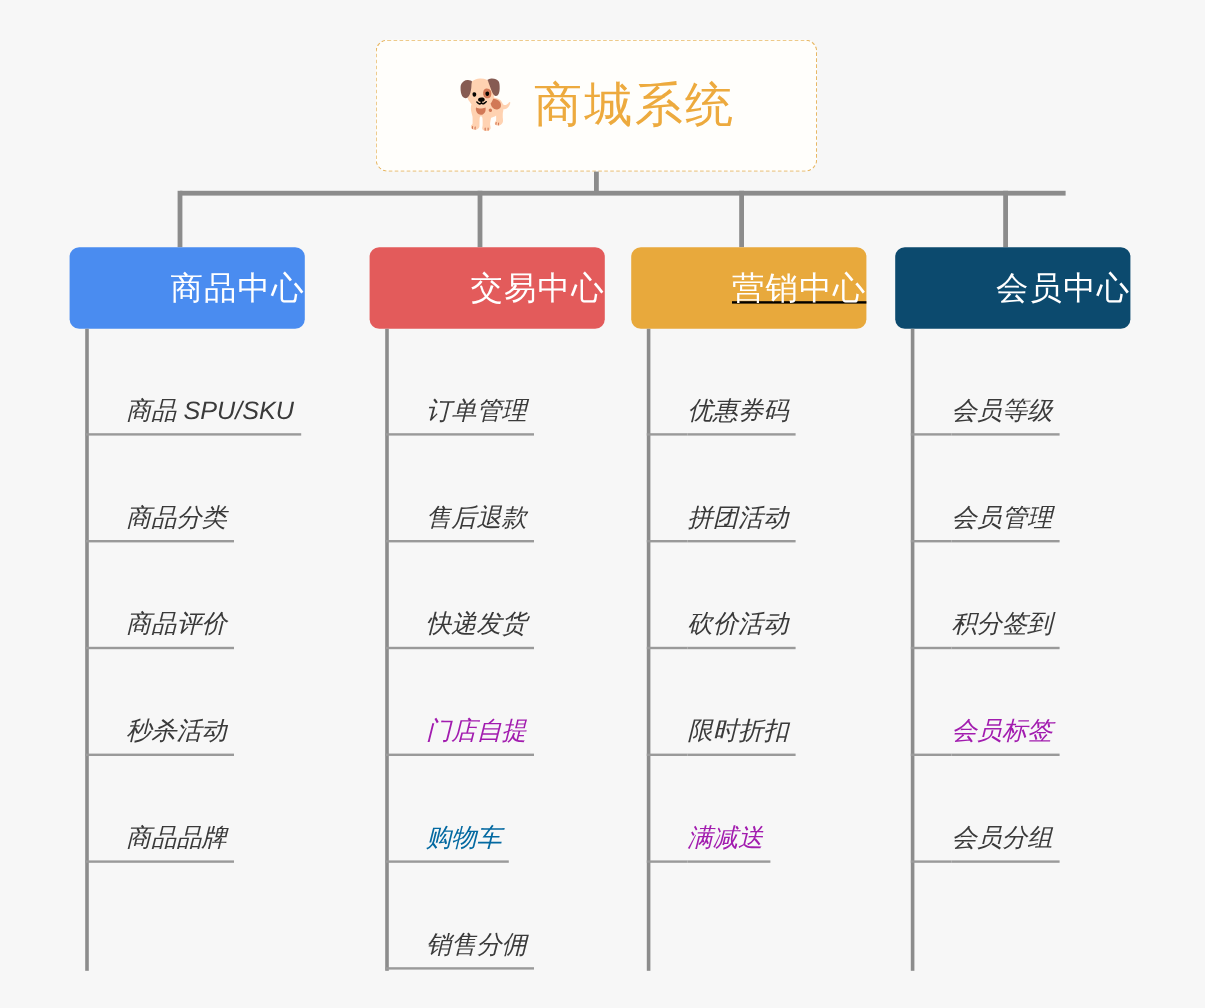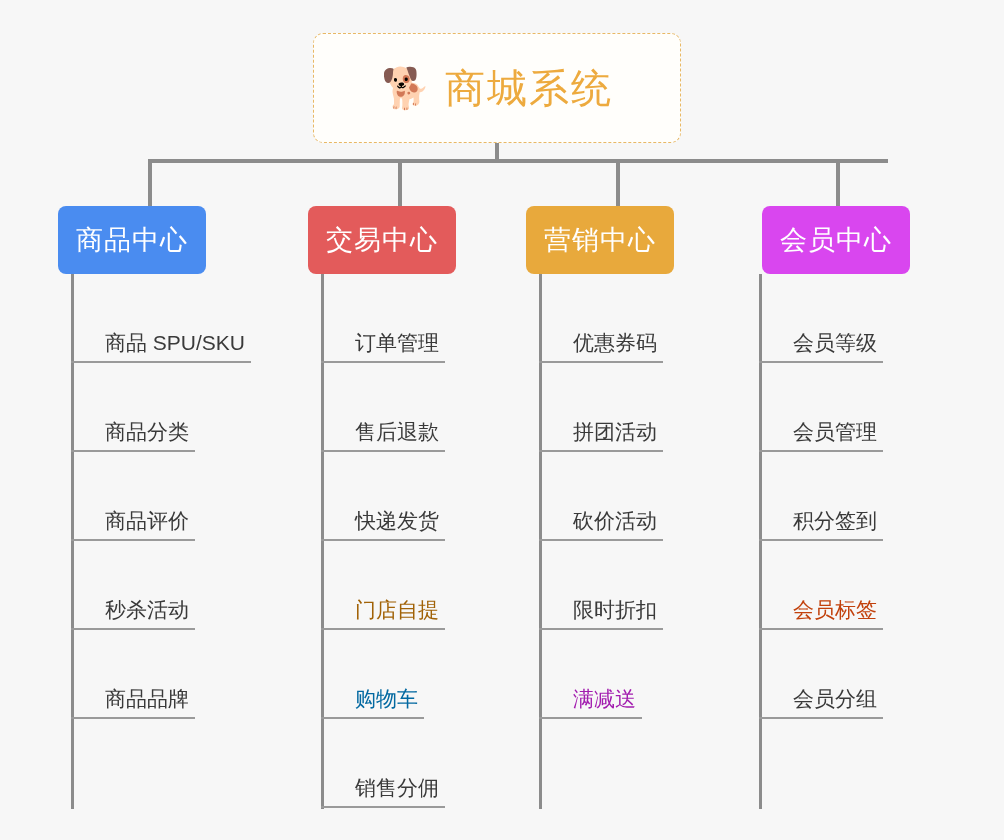--- a/index.html
+++ b/index.html
@@ -86,26 +86,26 @@
     width: 4px;
     height: 47px;
     background: #8c8c8c;
   }
 
   
   .cat-header {
     position: absolute;
     top: 47px;
     left: -90px;
-    width: 148px;
+    width: 196px;
     height: 68px;
     border-radius: 8px;
     display: flex;
     align-items: center;
-    justify-content: center;
+    justify-content: flex-end;
   }
   .cat-header-label {
     font-size: 27px;
     color: #ffffff;
     letter-spacing: 1px;
     line-height: 1;
   }
 
   
   .leaf-list {
@@ -132,20 +132,21 @@
   }
   .leaf-label {
     font-size: 21px;
     color: #3a3a3a;
     line-height: 1;
     padding-bottom: 8px;
     border-bottom: 2px solid #4c1d95;
     white-space: nowrap;
     display: inline-block;
     padding-right: 6px;
+    font-style: italic;
   }
   
   .leaf-stub {
     position: absolute;
     left: 0;
     bottom: 0;
     width: 34px;
     height: 2px;
     background: #9a9a9a;
   }
@@ -207,36 +208,36 @@
       <div class="leaf-item">
         <span class="leaf-stub" style="background: rgb(154, 154, 154);"></span>
         <span class="leaf-label" style="border-bottom-color: rgb(154, 154, 154); color: rgb(58, 58, 58);">售后退款</span>
       </div>
       <div class="leaf-item">
         <span class="leaf-stub" style="background: rgb(154, 154, 154);"></span>
         <span class="leaf-label" style="border-bottom-color: rgb(154, 154, 154); color: rgb(58, 58, 58);">快递发货</span>
       </div>
       <div class="leaf-item">
         <span class="leaf-stub" style="background: rgb(154, 154, 154);"></span>
-        <span class="leaf-label" style="border-bottom-color: rgb(154, 154, 154); color: #a16207;">门店自提</span>
+        <span class="leaf-label" style="border-bottom-color: rgb(154, 154, 154); color: #a21caf;">门店自提</span>
       </div>
       <div class="leaf-item">
         <span class="leaf-stub" style="background: rgb(154, 154, 154);"></span>
         <span class="leaf-label" style="border-bottom-color: rgb(154, 154, 154); color: #0369a1;">购物车</span>
       </div>
       <div class="leaf-item">
         <span class="leaf-stub" style="background: rgb(154, 154, 154);"></span>
         <span class="leaf-label" style="border-bottom-color: rgb(154, 154, 154); color: rgb(58, 58, 58);">销售分佣</span>
       </div>
     </div>
   </div>
 
   <div class="column col-3">
     <div class="col-drop" style="background: rgb(140, 140, 140);"></div>
-    <div class="cat-header" style="background: rgb(232, 169, 60);">
+    <div class="cat-header" style="background: rgb(232, 169, 60); text-decoration: underline;">
       <span class="cat-header-label">营销中心</span>
     </div>
     <div class="leaf-list">
       <div class="leaf-spine" style="background: rgb(140, 140, 140);"></div>
       <div class="leaf-item">
         <span class="leaf-stub" style="background: rgb(154, 154, 154);"></span>
         <span class="leaf-label" style="border-bottom-color: rgb(154, 154, 154); color: rgb(58, 58, 58);">优惠券码</span>
       </div>
       <div class="leaf-item">
         <span class="leaf-stub" style="background: rgb(154, 154, 154);"></span>
@@ -252,40 +253,40 @@
       </div>
       <div class="leaf-item">
         <span class="leaf-stub" style="background: rgb(154, 154, 154);"></span>
         <span class="leaf-label" style="border-bottom-color: rgb(154, 154, 154); color: #a21caf;">满减送</span>
       </div>
     </div>
   </div>
 
   <div class="column col-4">
     <div class="col-drop" style="background: rgb(140, 140, 140);"></div>
-    <div class="cat-header" style="background: #d946ef; margin-left: 16px;">
+    <div class="cat-header" style="background: #0c4a6e;">
       <span class="cat-header-label">会员中心</span>
     </div>
     <div class="leaf-list">
       <div class="leaf-spine" style="background: rgb(140, 140, 140);"></div>
       <div class="leaf-item">
         <span class="leaf-stub" style="background: rgb(154, 154, 154);"></span>
         <span class="leaf-label" style="border-bottom-color: rgb(154, 154, 154); color: rgb(58, 58, 58);">会员等级</span>
       </div>
       <div class="leaf-item">
         <span class="leaf-stub" style="background: rgb(154, 154, 154);"></span>
         <span class="leaf-label" style="border-bottom-color: rgb(154, 154, 154); color: rgb(58, 58, 58);">会员管理</span>
       </div>
       <div class="leaf-item">
         <span class="leaf-stub" style="background: rgb(154, 154, 154);"></span>
         <span class="leaf-label" style="border-bottom-color: rgb(154, 154, 154); color: rgb(58, 58, 58);">积分签到</span>
       </div>
       <div class="leaf-item">
         <span class="leaf-stub" style="background: rgb(154, 154, 154);"></span>
-        <span class="leaf-label" style="border-bottom-color: rgb(154, 154, 154); color: #c2410c;">会员标签</span>
+        <span class="leaf-label" style="border-bottom-color: rgb(154, 154, 154); color: #a21caf;">会员标签</span>
       </div>
       <div class="leaf-item">
         <span class="leaf-stub" style="background: rgb(154, 154, 154);"></span>
         <span class="leaf-label" style="border-bottom-color: rgb(154, 154, 154); color: rgb(58, 58, 58);">会员分组</span>
       </div>
     </div>
   </div>
 
 </div>
 

